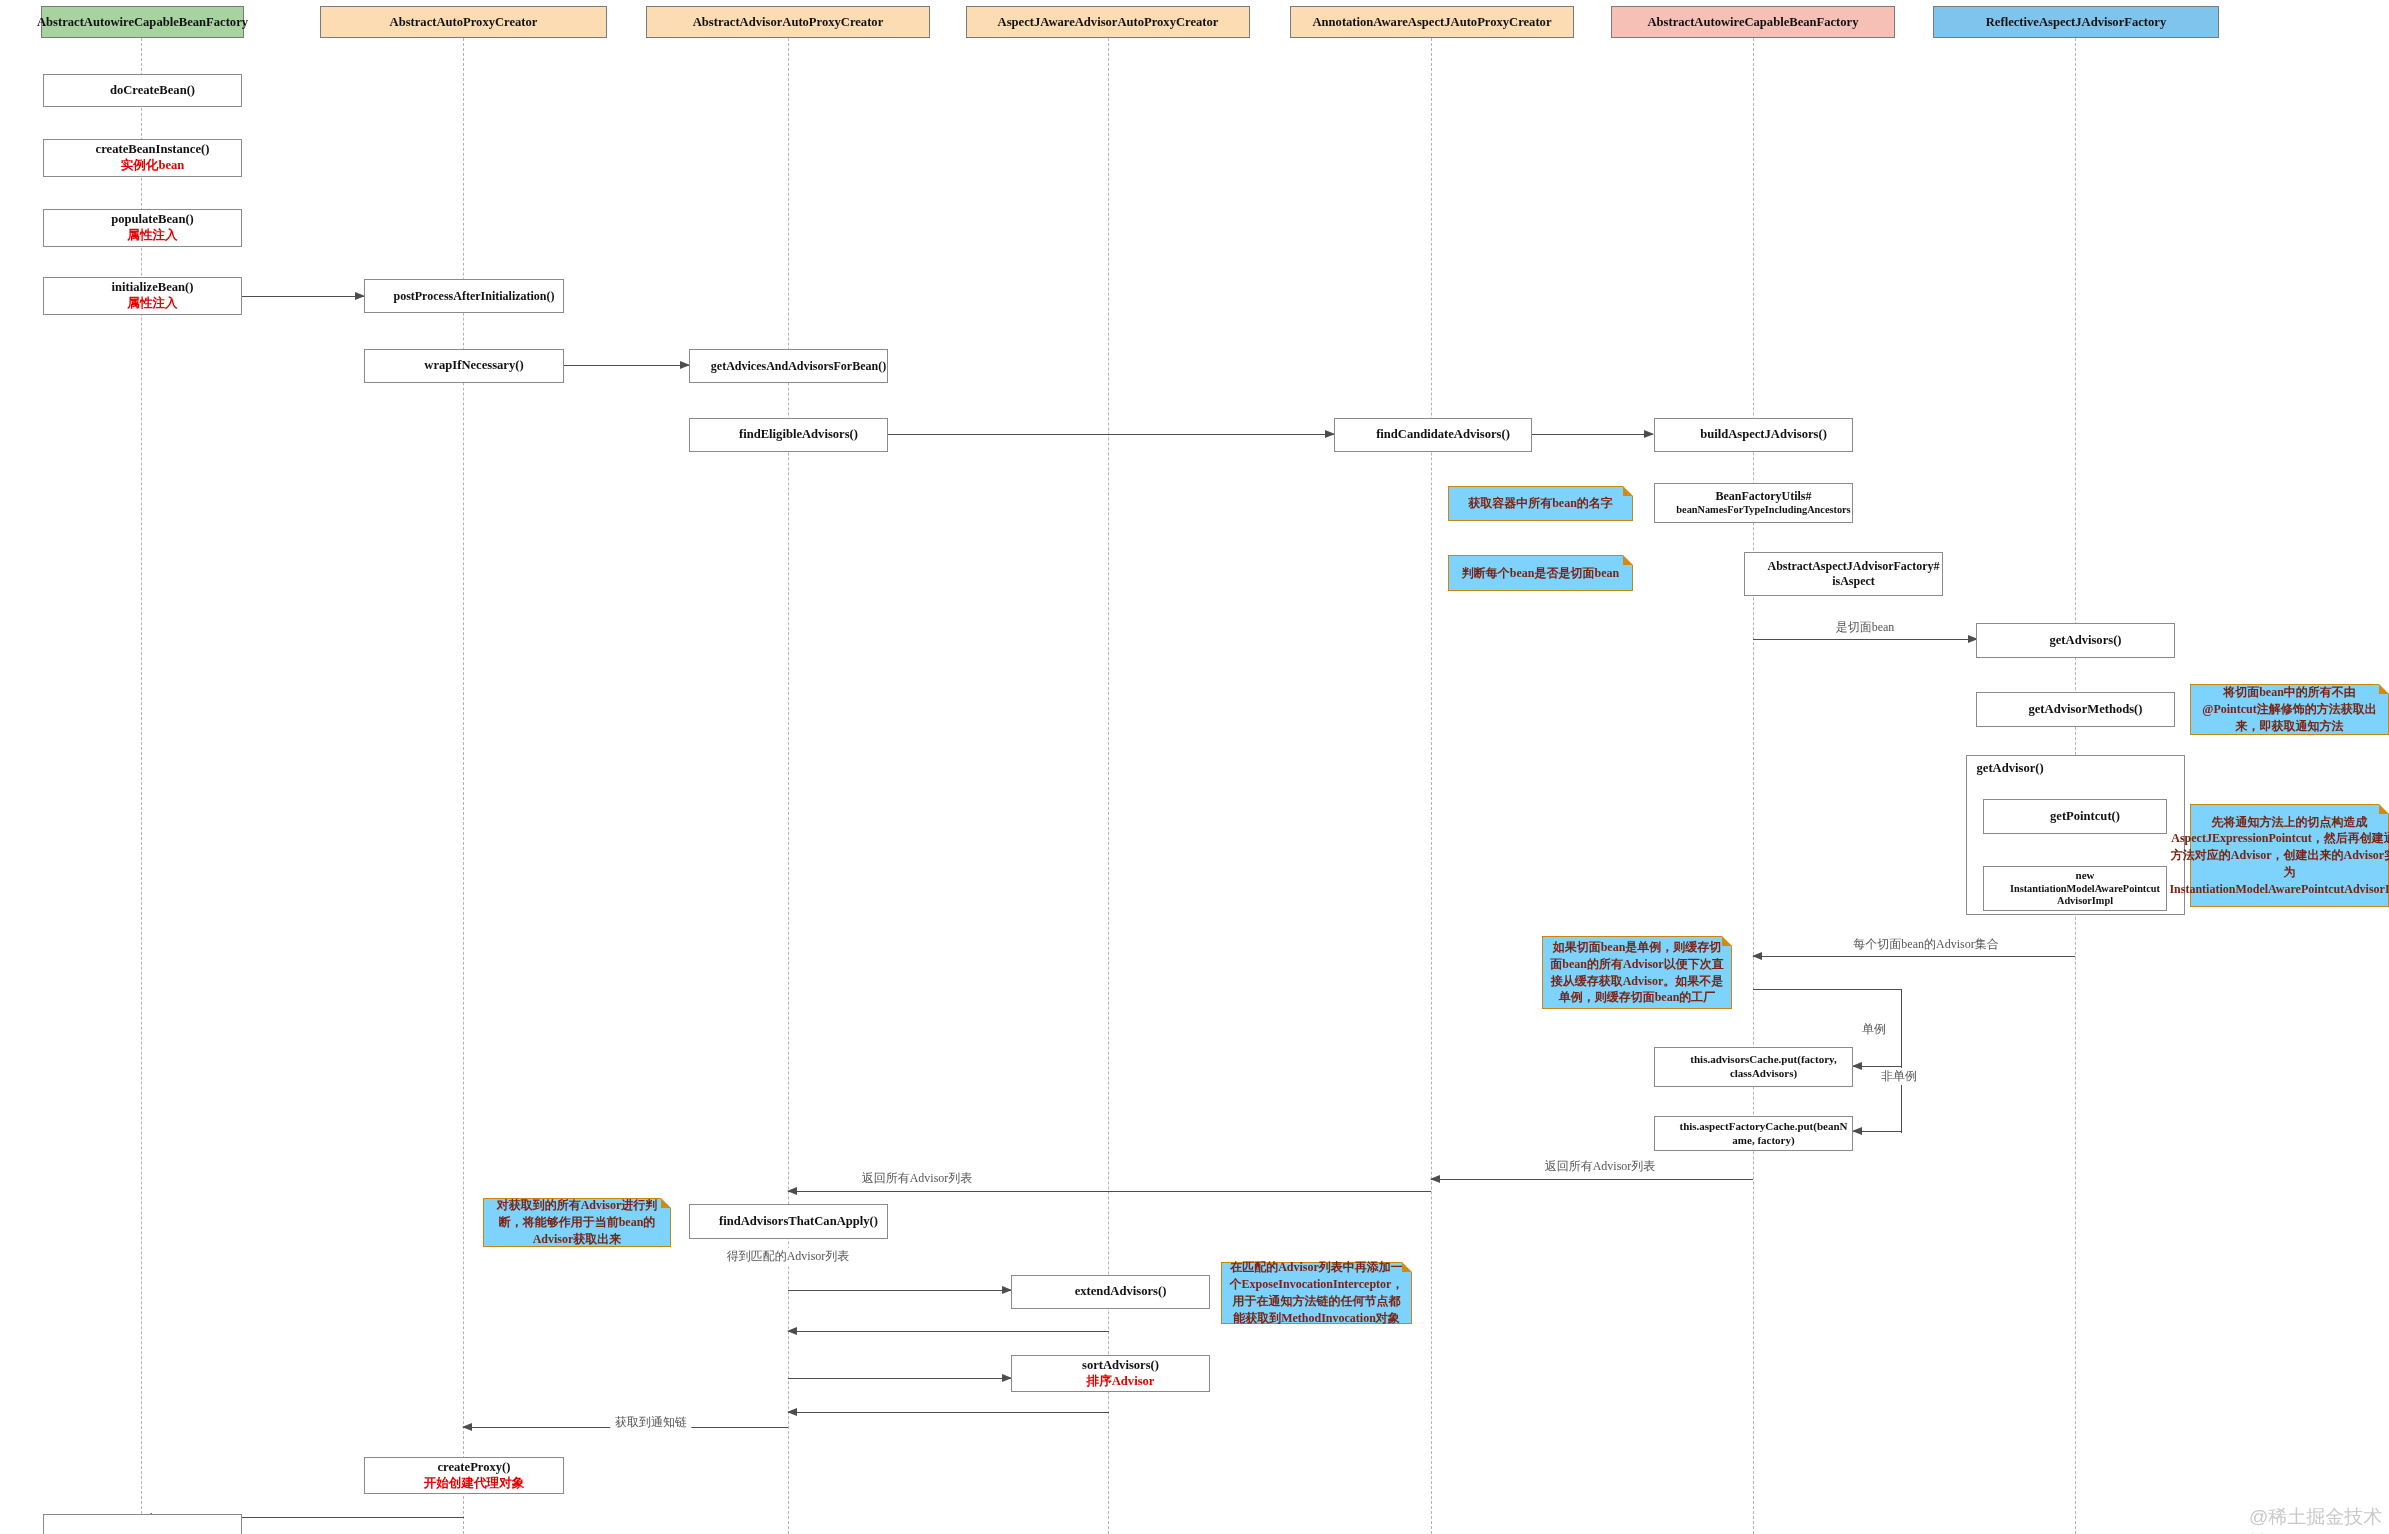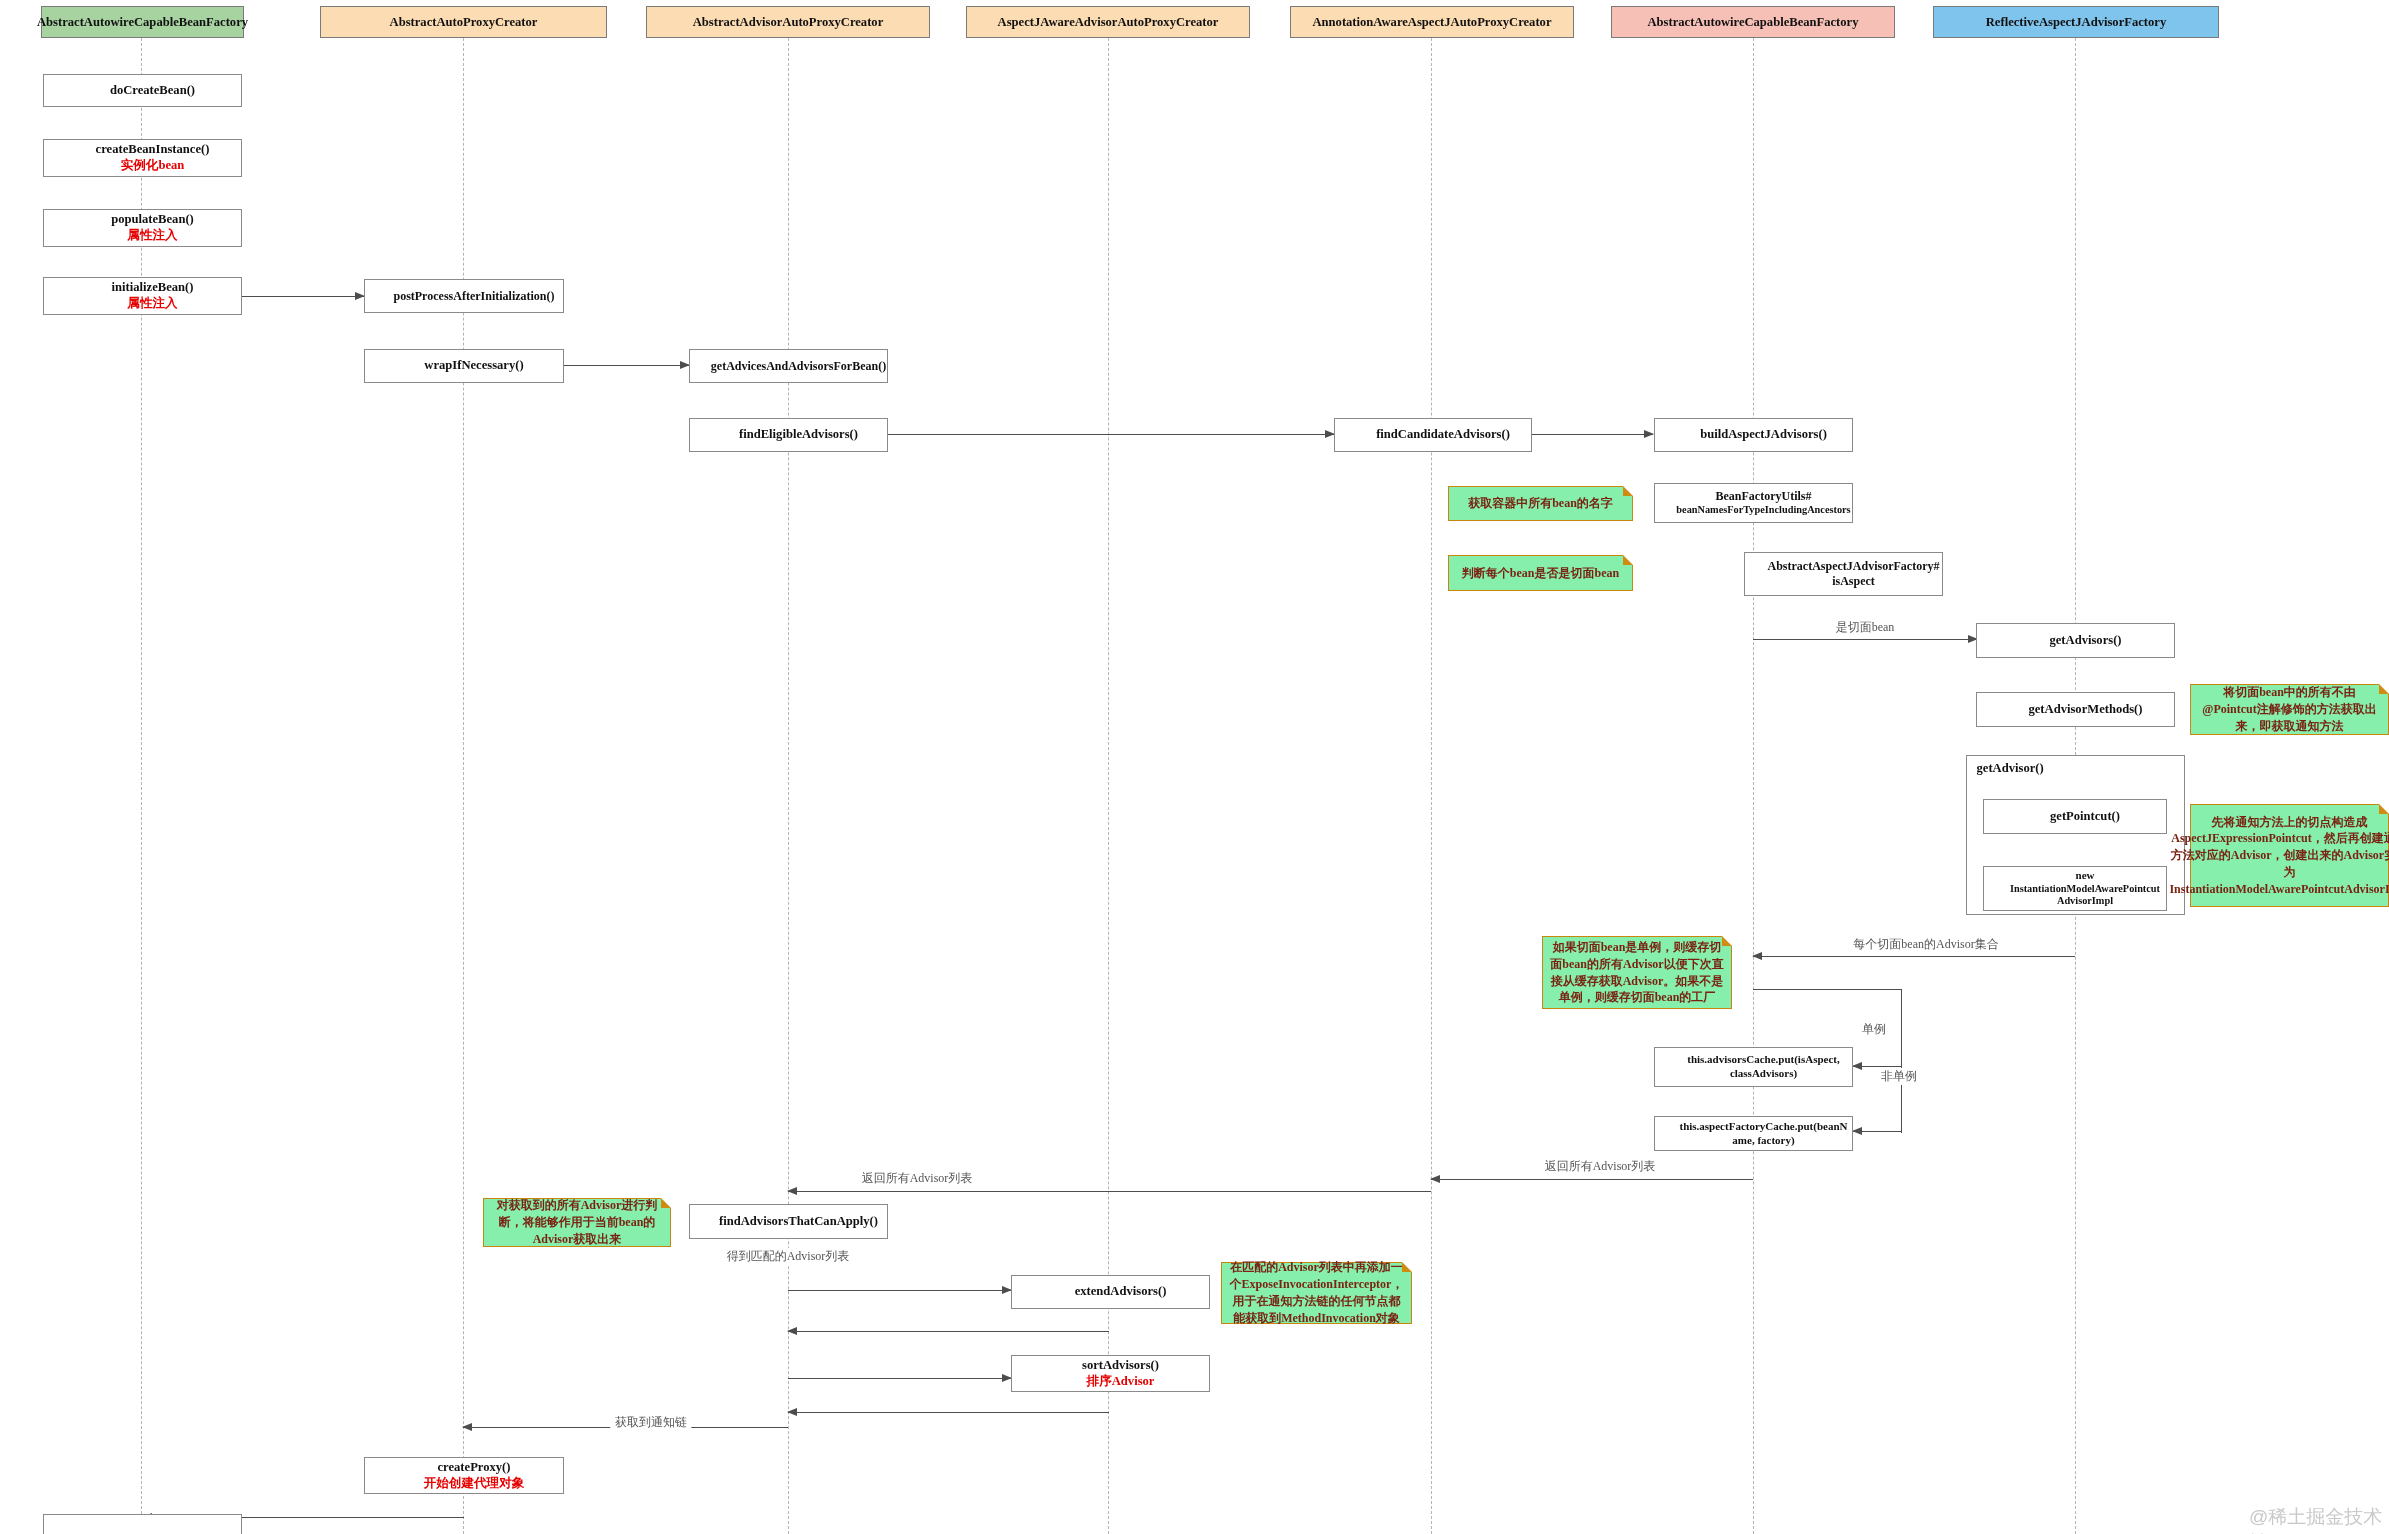--- a/index.html
+++ b/index.html
@@ -12,21 +12,21 @@
   .mbox{position:absolute;background:#fff;border:1.6px solid #8a8a8a;box-sizing:border-box;
         display:flex;flex-direction:column;align-items:center;justify-content:center;
         font-weight:bold;font-size:12.6px;text-align:center;line-height:1.25;color:#111;z-index:2;padding-left:20px;}
   .mbox .lbl{white-space:nowrap;}
   .mbox .code{font-size:12px;white-space:nowrap;}
   .mbox .wrap{font-size:11px;white-space:normal;word-break:break-word;padding:0 3.2px;}
   .mbox .breakall{font-size:10.3px;white-space:normal;word-break:break-all;padding:0 3.2px;}
   .sub{color:#e60000;font-weight:bold;font-size:12.6px;white-space:nowrap;}
   .group{position:absolute;background:#fff;border:1.6px solid #8a8a8a;box-sizing:border-box;z-index:2;}
   .group .gl{position:absolute;left:9.5px;top:4.7px;font-weight:bold;font-size:12.6px;color:#111;}
-  .note{position:absolute;background:#86efac;border:0.8px solid #c8860e;box-sizing:border-box;
+  .note{position:absolute;background:#7dd3fc;border:0.8px solid #c8860e;box-sizing:border-box;
         display:flex;align-items:center;justify-content:center;text-align:center;
         font-weight:bold;font-size:12px;line-height:1.4;color:#7a2312;padding:4.7px 6.3px;z-index:2;}
   .note::after{content:"";position:absolute;top:-0.8px;right:-0.8px;width:0;height:0;
         border-top:10.3px solid #ffffff;border-left:10.3px solid #cf8c10;}
   .arr{position:absolute;height:0;border-top:1.6px solid #4d4d4d;z-index:1;}
   .arr::after{content:"";position:absolute;top:-5.5px;width:0;height:0;
         border-top:4.7px solid transparent;border-bottom:4.7px solid transparent;}
   .arr.r::after{right:-0.8px;border-left:10.3px solid #4d4d4d;}
   .arr.l::after{left:-0.8px;border-right:10.3px solid #4d4d4d;}
   .line{position:absolute;height:0;border-top:1.6px solid #4d4d4d;z-index:1;}
@@ -125,21 +125,21 @@
     </div>
   <div class="mbox" style="left:1654px;top:483px;width:199px;height:40px">
       <span class="code">BeanFactoryUtils#</span>
       <span class="code" style="font-size:10.3px">beanNamesForTypeIncludingAncestors</span>
     </div>
   <div class="mbox" style="left:1744px;top:552px;width:199px;height:44px">
       <span class="code">AbstractAspectJAdvisorFactory#</span>
       <span class="code">isAspect</span>
     </div>
   <div class="mbox" style="left:1654px;top:1047px;width:199px;height:40px">
-      <span class="code" style="font-size:11px">this.advisorsCache.put(isAspect,</span>
+      <span class="code" style="font-size:11px">this.advisorsCache.put(factory,</span>
       <span class="code" style="font-size:11px">classAdvisors)</span>
     </div>
   <div class="mbox" style="left:1654px;top:1116px;width:199px;height:35px">
       <span class="wrap">this.aspectFactoryCache.put(beanName, factory)</span>
     </div>
 
   <div class="mbox" style="left:1976px;top:623px;width:199px;height:35px">
       <span class="lbl">getAdvisors()</span>
     </div>
   <div class="mbox" style="left:1976px;top:692px;width:199px;height:35px">

